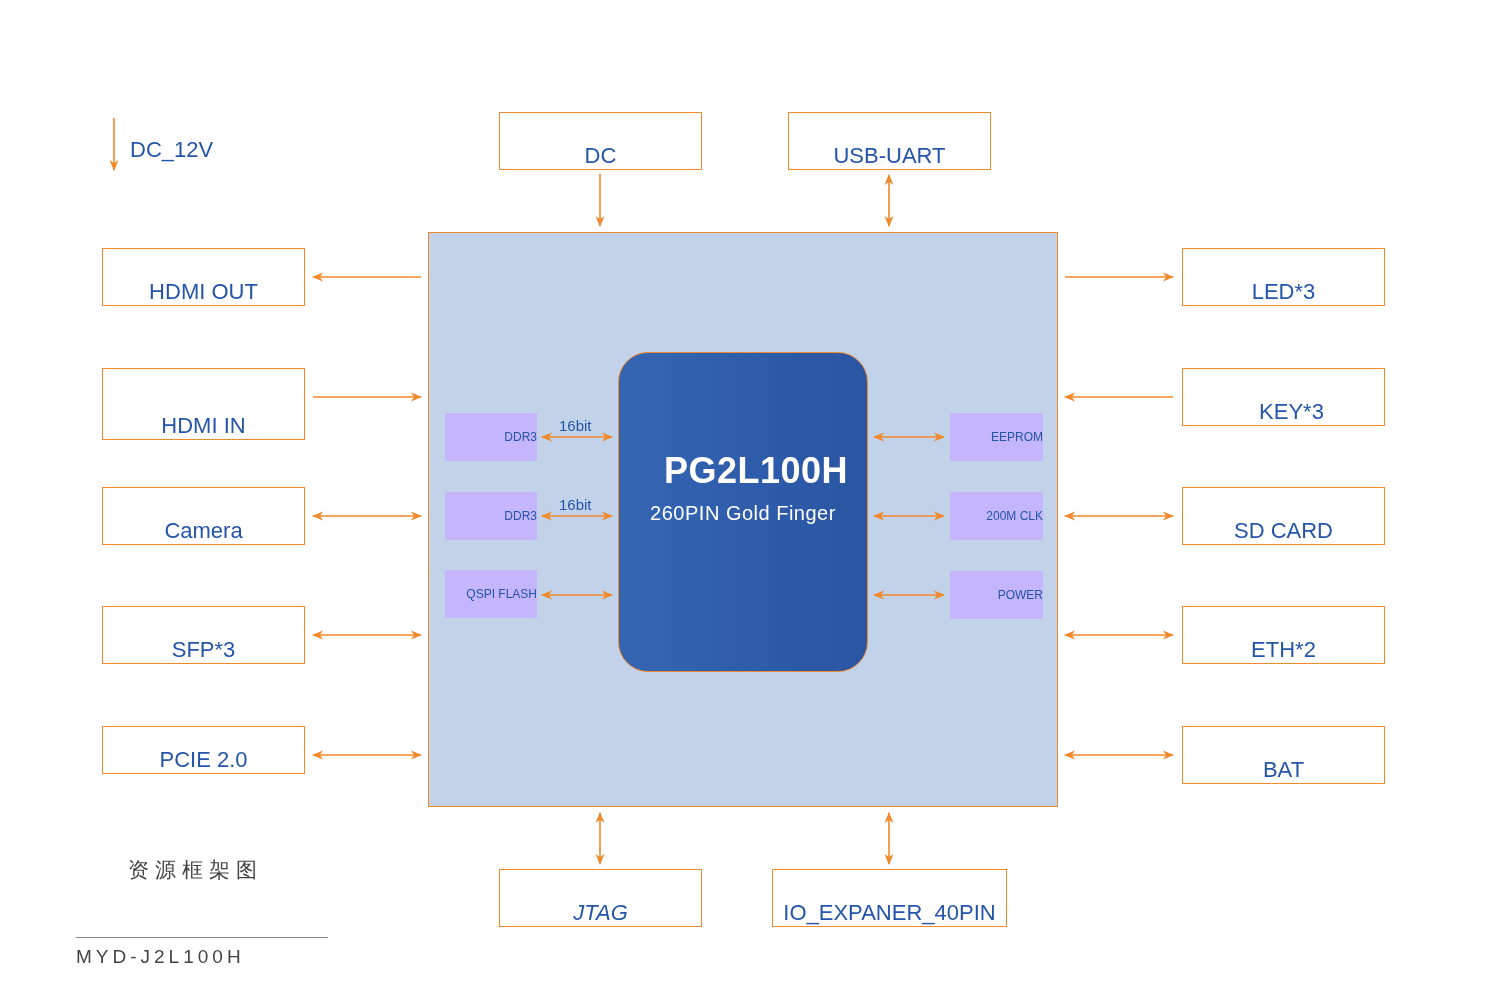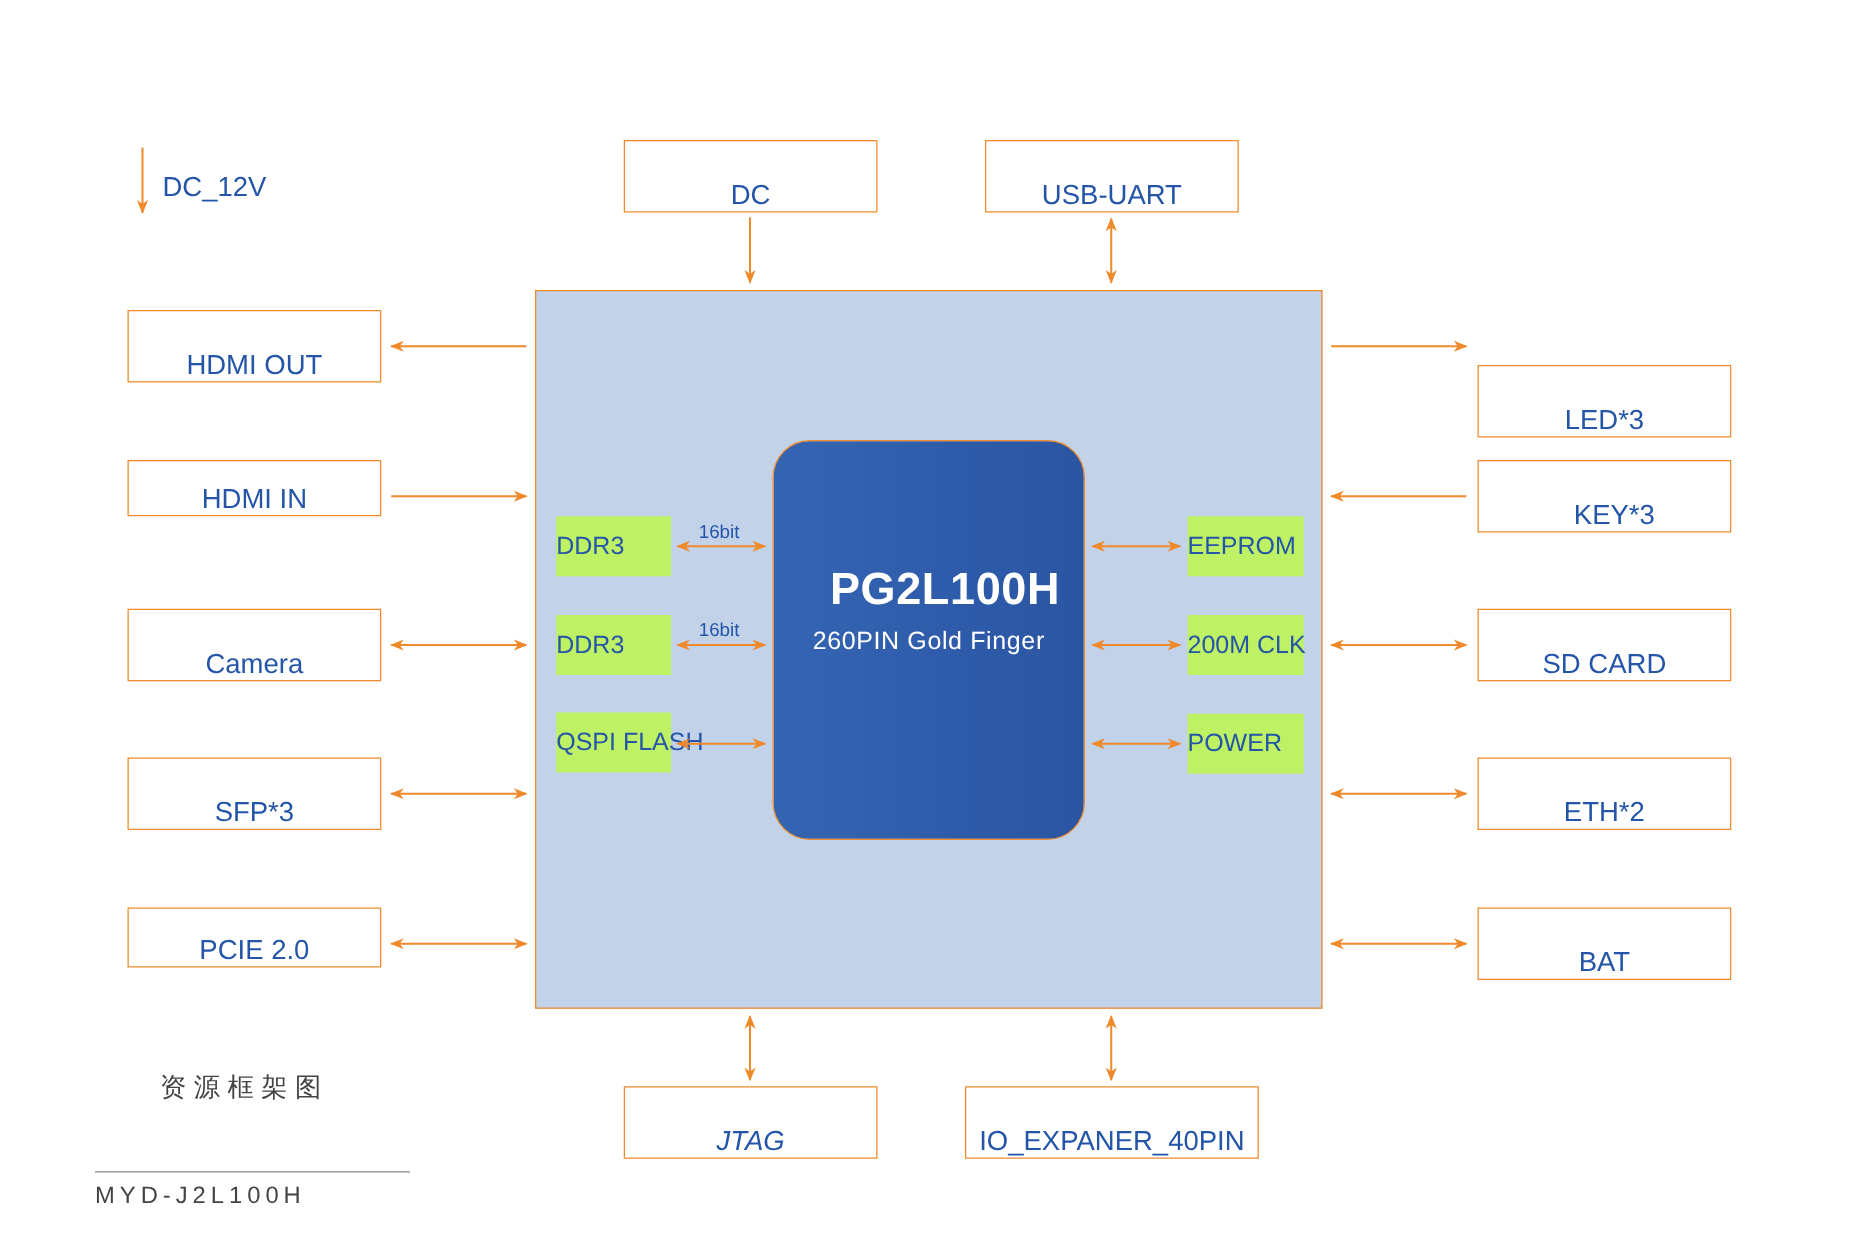--- a/index.html
+++ b/index.html
@@ -12,23 +12,23 @@
       position: absolute; box-sizing: border-box;
       border: 1.5px solid #f0892a; background: #ffffff;
       display: flex; align-items: flex-end; justify-content: center;
       color: #2455a8; font-size: 22px; white-space: nowrap;
     }
     .main-board {
       position: absolute; left: 428px; top: 232px; width: 630px; height: 575px;
       box-sizing: border-box; border: 1.5px solid #f0892a; background: #c2d2e9;
     }
     .inner-box {
-      position: absolute; box-sizing: border-box; background: #bef264;
-      display: flex; align-items: center; justify-content: flex-start;
-      color: #2455a8; font-size: 20px; white-space: nowrap;
+      position: absolute; box-sizing: border-box; background: #c4b5fd;
+      display: flex; align-items: center; justify-content: flex-end;
+      color: #2455a8; font-size: 12px; white-space: nowrap;
     }
     .chip {
       position: absolute; left: 618px; top: 352px; width: 250px; height: 320px;
       box-sizing: border-box; border: 1.5px solid #f0892a; border-radius: 30px;
       background: linear-gradient(90deg, #3465b3 0%, #2a55a3 100%);
       display: flex; flex-direction: column; align-items: center; justify-content: center;
       color: #ffffff;
     }
     .chip-title { font-size: 36px; font-weight: bold; letter-spacing: 0.5px; margin-top: -50px; margin-left: 26px; }
     .chip-sub { font-size: 20px; margin-top: 10px; letter-spacing: 0.5px; }
@@ -47,34 +47,34 @@
 <div class="ext-box" style="left:499px; top:112px; width:203px; height:58px;">
     <span>DC</span>
   </div>
 <div class="ext-box" style="left:788px; top:112px; width:203px; height:58px;">
     <span>USB-UART</span>
   </div>
 
 <div class="ext-box" style="left:102px; top:248px; width:203px; height:58px;">
     <span>HDMI OUT</span>
   </div>
-<div class="ext-box" style="left:102px; top:368px; width:203px; height:45px;">
+<div class="ext-box" style="left:102px; top:368px; width:203px; height:72px;">
     <span>HDMI IN</span>
   </div>
 <div class="ext-box" style="left:102px; top:487px; width:203px; height:58px;">
     <span>Camera</span>
   </div>
 <div class="ext-box" style="left:102px; top:606px; width:203px; height:58px;">
     <span>SFP*3</span>
   </div>
 <div class="ext-box" style="left:102px; top:726px; width:203px; height:48px;">
     <span>PCIE 2.0</span>
   </div>
 
-<div class="ext-box" style="left:1182px; top:248px; width:203px; height:58px;margin-top:44px;">
+<div class="ext-box" style="left:1182px; top:248px; width:203px; height:58px;">
     <span>LED*3</span>
   </div>
 <div class="ext-box" style="left:1182px; top:368px; width:203px; height:58px;padding-left:16px;">
     <span>KEY*3</span>
   </div>
 <div class="ext-box" style="left:1182px; top:487px; width:203px; height:58px;">
     <span>SD CARD</span>
   </div>
 <div class="ext-box" style="left:1182px; top:606px; width:203px; height:58px;">
     <span>ETH*2</span>

